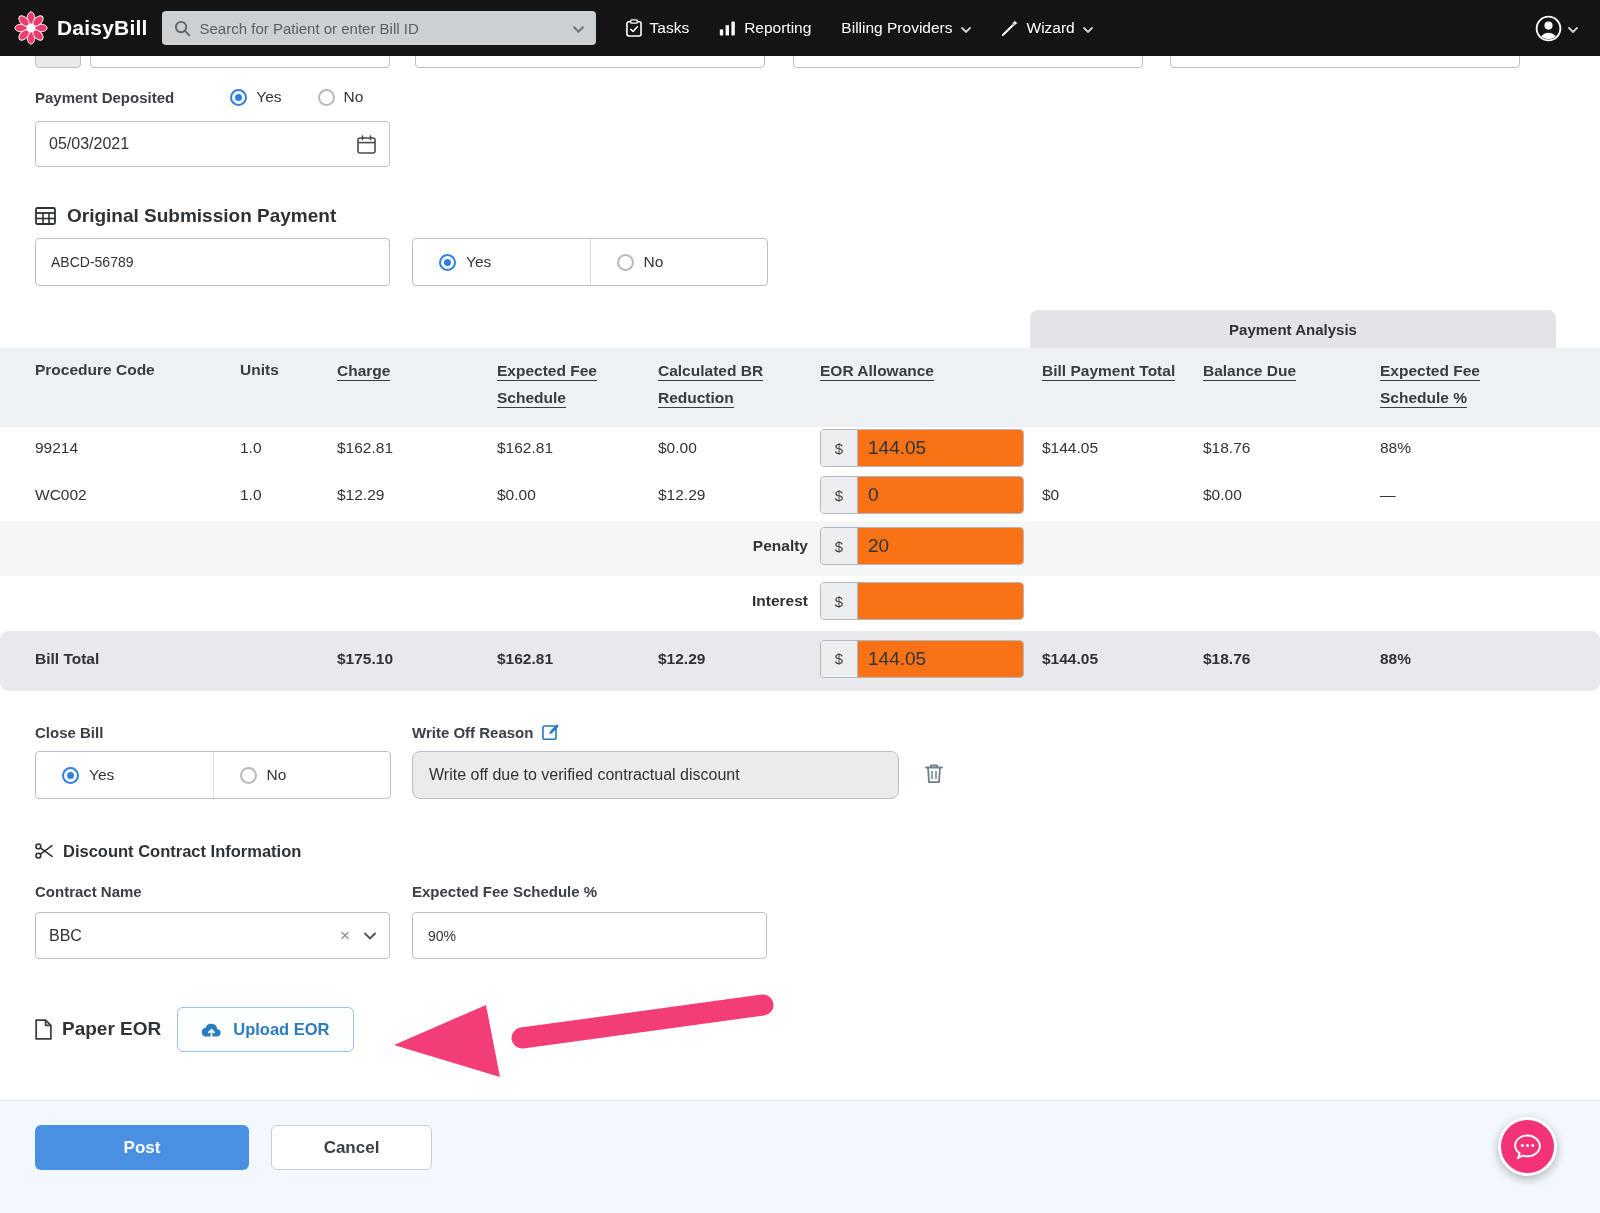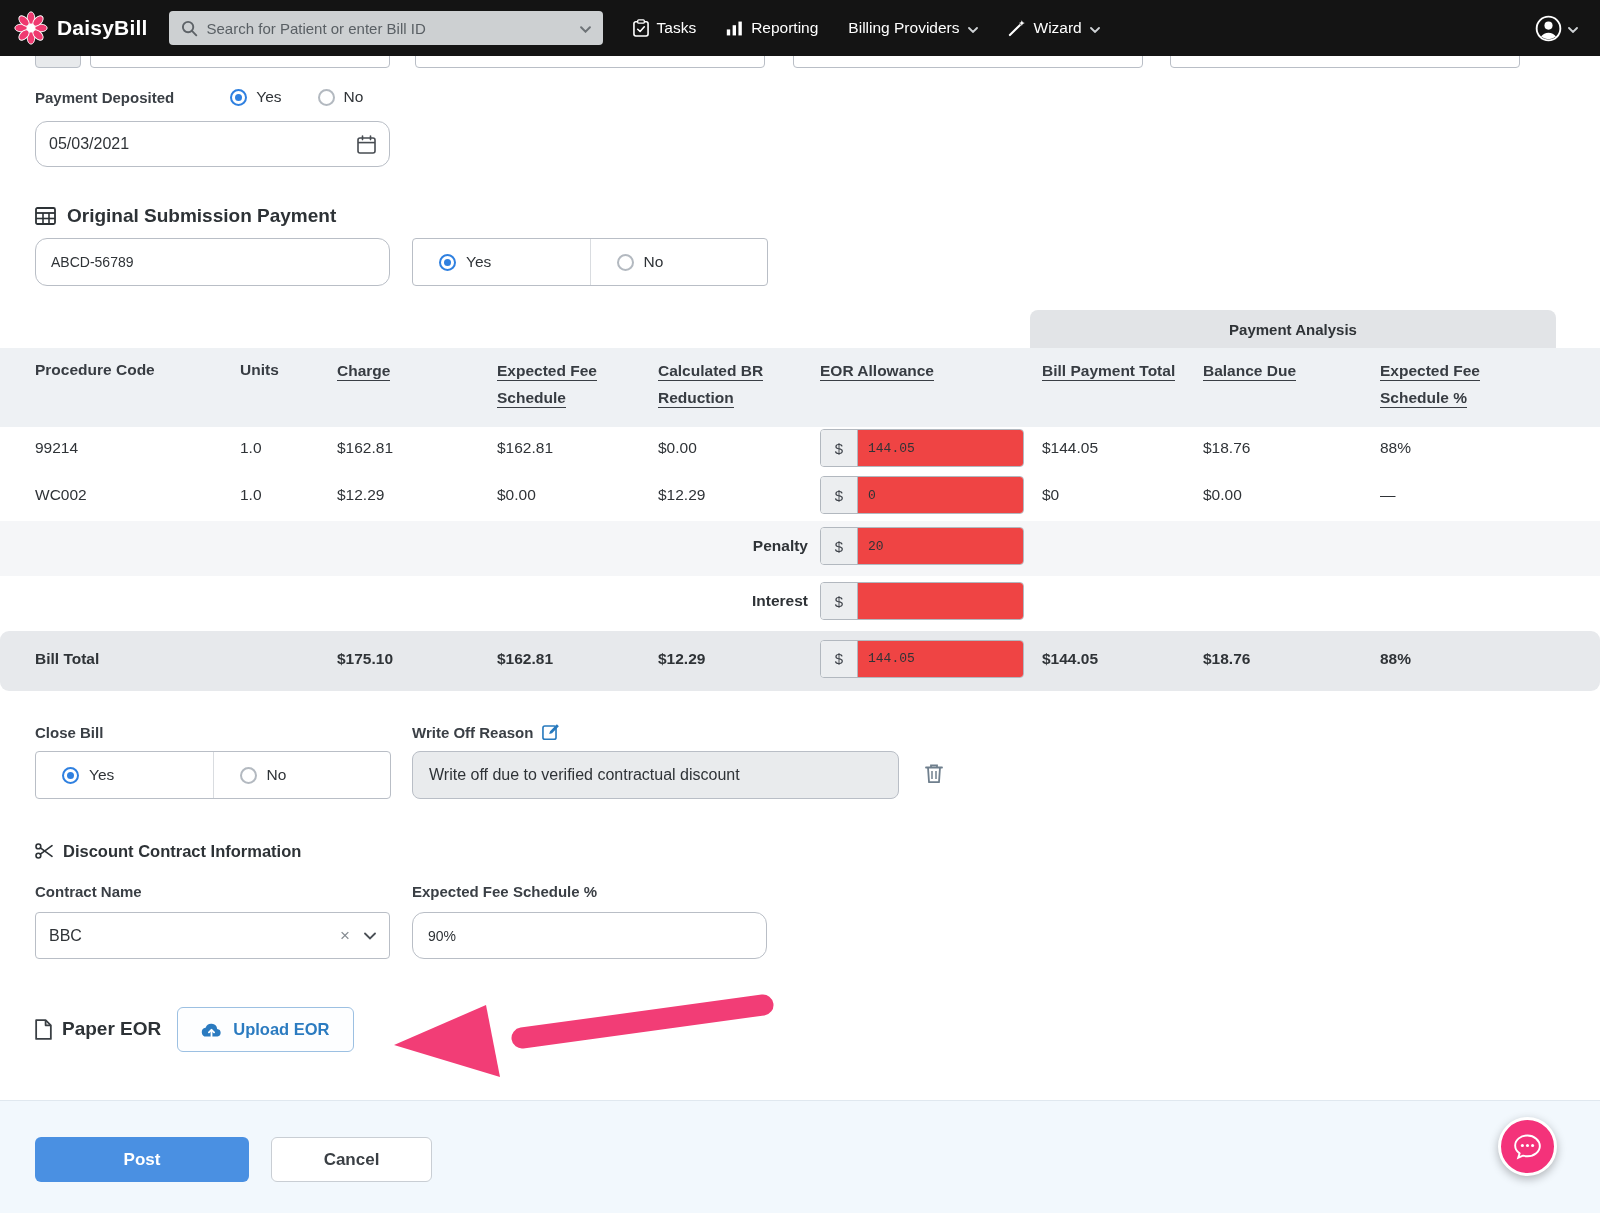--- a/index.html
+++ b/index.html
@@ -2,35 +2,35 @@
 <html><head>
 <meta charset="utf-8">
 <style>
   html,body{margin:0;padding:0;}
   body{font-family:"Liberation Sans", sans-serif; background:#fff;}
   .page{position:relative;width:1600px;height:1213px;background:#fff;overflow:hidden;}
 
   
   .navbar{height:56px;background:#141414;display:flex;align-items:center;padding:0 22px 0 14px;color:#fff;}
   .brand{display:flex;align-items:center;gap:9px;font-size:21px;font-weight:bold;letter-spacing:.2px;}
-  .nav-search{margin-left:21px;width:410px;height:34px;background:#cdd0d2;border-radius:4px;display:flex;align-items:center;padding:0 12px;cursor:text;}
+  .nav-search{margin-left:14px;width:410px;height:34px;background:#cdd0d2;border-radius:4px;display:flex;align-items:center;padding:0 12px;cursor:text;}
   .nav-search .ph{flex:1;margin-left:9px;font-size:15px;color:#595f64;white-space:nowrap;overflow:hidden;}
   .nav-item{display:flex;align-items:center;gap:8px;margin-left:30px;font-size:15.5px;color:#fff;cursor:pointer;white-space:nowrap;}
   .nav-right{margin-left:auto;display:flex;align-items:center;gap:6px;cursor:pointer;}
   .caret{color:#cfd3d6;}
   .nav-search .caret{color:#6e7377;}
 
   
   .cutoff{position:relative;height:14px;overflow:hidden;}
   .cb{position:absolute;top:-18px;height:30px;background:#fff;border:1px solid #b9bec6;border-radius:4px;box-sizing:border-box;}
   .cb.gray{background:#e8eaec;}
 
   
   .field-label{font-size:15px;font-weight:700;color:#3a3f45;}
-  .text-input{box-sizing:border-box;border:1px solid #b9bec6;border-radius:12px;background:#fff;height:46px;display:flex;align-items:center;padding:0 13px;font-size:16px;color:#2f3337;}
+  .text-input{box-sizing:border-box;border:1px solid #b9bec6;border-radius:4px;background:#fff;height:46px;display:flex;align-items:center;padding:0 13px;font-size:16px;color:#2f3337;}
   input.raw{border:none;outline:none;background:transparent;font-family:inherit;font-size:14px;color:#2f3337;width:100%;}
   .radio{width:17px;height:17px;border-radius:50%;border:2px solid #b3b9c0;background:#fff;box-sizing:border-box;position:relative;flex:none;cursor:pointer;}
   .radio.on{border-color:#2f80e0;}
   .radio.on::after{content:"";position:absolute;left:3px;top:3px;right:3px;bottom:3px;border-radius:50%;background:#2f80e0;}
   .rlabel{font-size:15.5px;color:#2f3337;}
 
   .dep{display:flex;align-items:center;margin:15px 0 0 35px;height:24px;}
   .dep .field-label{margin-right:56px;}
   .radio-inline{display:flex;align-items:center;gap:9px;margin-right:36px;}
   .date-input{margin:12px 0 0 35px;width:355px;justify-content:space-between;cursor:pointer;}
@@ -54,21 +54,21 @@
   .thead{background:#eef1f4;padding-top:13px;padding-bottom:12px;align-items:start;font-weight:700;color:#373c42;}
   .hl{margin-bottom:7px;line-height:1.3;}
   .u{border-bottom:1.5px solid #3a3f45;padding-bottom:1px;cursor:pointer;}
   .data-row{height:42px;}
   .penalty-row{height:50px;background:#f5f6f8;}
   .interest-row{height:50px;}
   .total-row{height:55px;background:#e7e9ec;font-weight:700;border-radius:9px;}
   .side-label{justify-self:end;padding-right:12px;font-weight:700;}
   .money{display:flex;height:38px;width:204px;border:1px solid #b2b8bf;border-radius:4px;overflow:hidden;background:#fff;box-sizing:border-box;}
   .money .cur{width:36px;background:#eceef0;border-right:1px solid #b2b8bf;display:flex;align-items:center;justify-content:center;font-size:15px;color:#3e434a;flex:none;font-weight:400;}
-  .money input{border:none;outline:none;flex:1;min-width:0;padding:0 10px;font-size:13px;color:#2f3337;font-family:Liberation Mono, monospace;background:#ef4444;font-weight:400;}
+  .money input{border:none;outline:none;flex:1;min-width:0;padding:0 10px;font-size:19px;color:#2f3337;font-family:Liberation Sans, sans-serif;background:#f97316;font-weight:400;}
 
   
   .sect2{display:flex;margin:30px 0 0 35px;}
   .sect2 .colL{width:377px;display:flex;flex-direction:column;}
   .sect2 .colR{display:flex;flex-direction:column;}
   .sect2 .lbl{height:22px;display:flex;align-items:center;gap:9px;}
   .sect2 .inp{margin-top:8px;display:flex;align-items:center;}
   .close-group{width:356px;}
   .wo-input{box-sizing:border-box;width:487px;height:48px;background:#e9ebed;border:1px solid #b9bec6;border-radius:8px;display:flex;align-items:center;padding:0 16px;font-size:16px;color:#2f3337;}
   .trash-btn{margin-left:22px;background:none;border:none;cursor:pointer;padding:4px;}
@@ -83,21 +83,21 @@
   .pct-input{width:355px;height:47px;}
 
   
   .paper{margin:47px 0 0 35px;height:46px;display:flex;align-items:center;}
   .paper-title{display:flex;align-items:center;gap:10px;font-size:19px;font-weight:700;color:#2d3236;}
   .upload-btn{margin-left:16px;height:45px;padding:0 23px;background:#fdfeff;border:1px solid #9cc0e2;border-radius:6px;color:#2b7bc0;font-size:16.5px;font-weight:600;display:flex;align-items:center;gap:11px;cursor:pointer;font-family:inherit;}
 
   .arrow-overlay{position:absolute;left:380px;top:985px;width:400px;height:100px;pointer-events:none;z-index:6;}
 
   
-  .bottombar{position:absolute;left:0;right:0;bottom:0;height:113px;background:#f2f8fd;border-top:1px solid #e0e8ef;box-sizing:border-box;display:flex;align-items:flex-start;padding:36px 0 0 35px;gap:22px;}
+  .bottombar{position:absolute;left:0;right:0;bottom:0;height:113px;background:#f2f8fd;border-top:1px solid #e0e8ef;box-sizing:border-box;display:flex;align-items:flex-start;padding:24px 0 0 35px;gap:22px;}
   .btn-post{width:214px;height:45px;background:#4a90e2;border:none;border-radius:6px;color:#fff;font-size:17px;font-weight:600;cursor:pointer;font-family:inherit;}
   .btn-cancel{width:161px;height:45px;background:#fff;border:1px solid #c9ced4;border-radius:6px;color:#3a3f44;font-size:17px;font-weight:600;cursor:pointer;font-family:inherit;}
 
   .chat-bubble{position:absolute;left:1498px;top:1117px;width:59px;height:59px;border-radius:50%;background:#f4327a;border:3px solid #fff;box-sizing:border-box;box-shadow:0 3px 10px rgba(0,0,0,.28);display:flex;align-items:center;justify-content:center;cursor:pointer;z-index:7;}
 </style>
 </head>
 <body>
 
 <div class="page">
 

